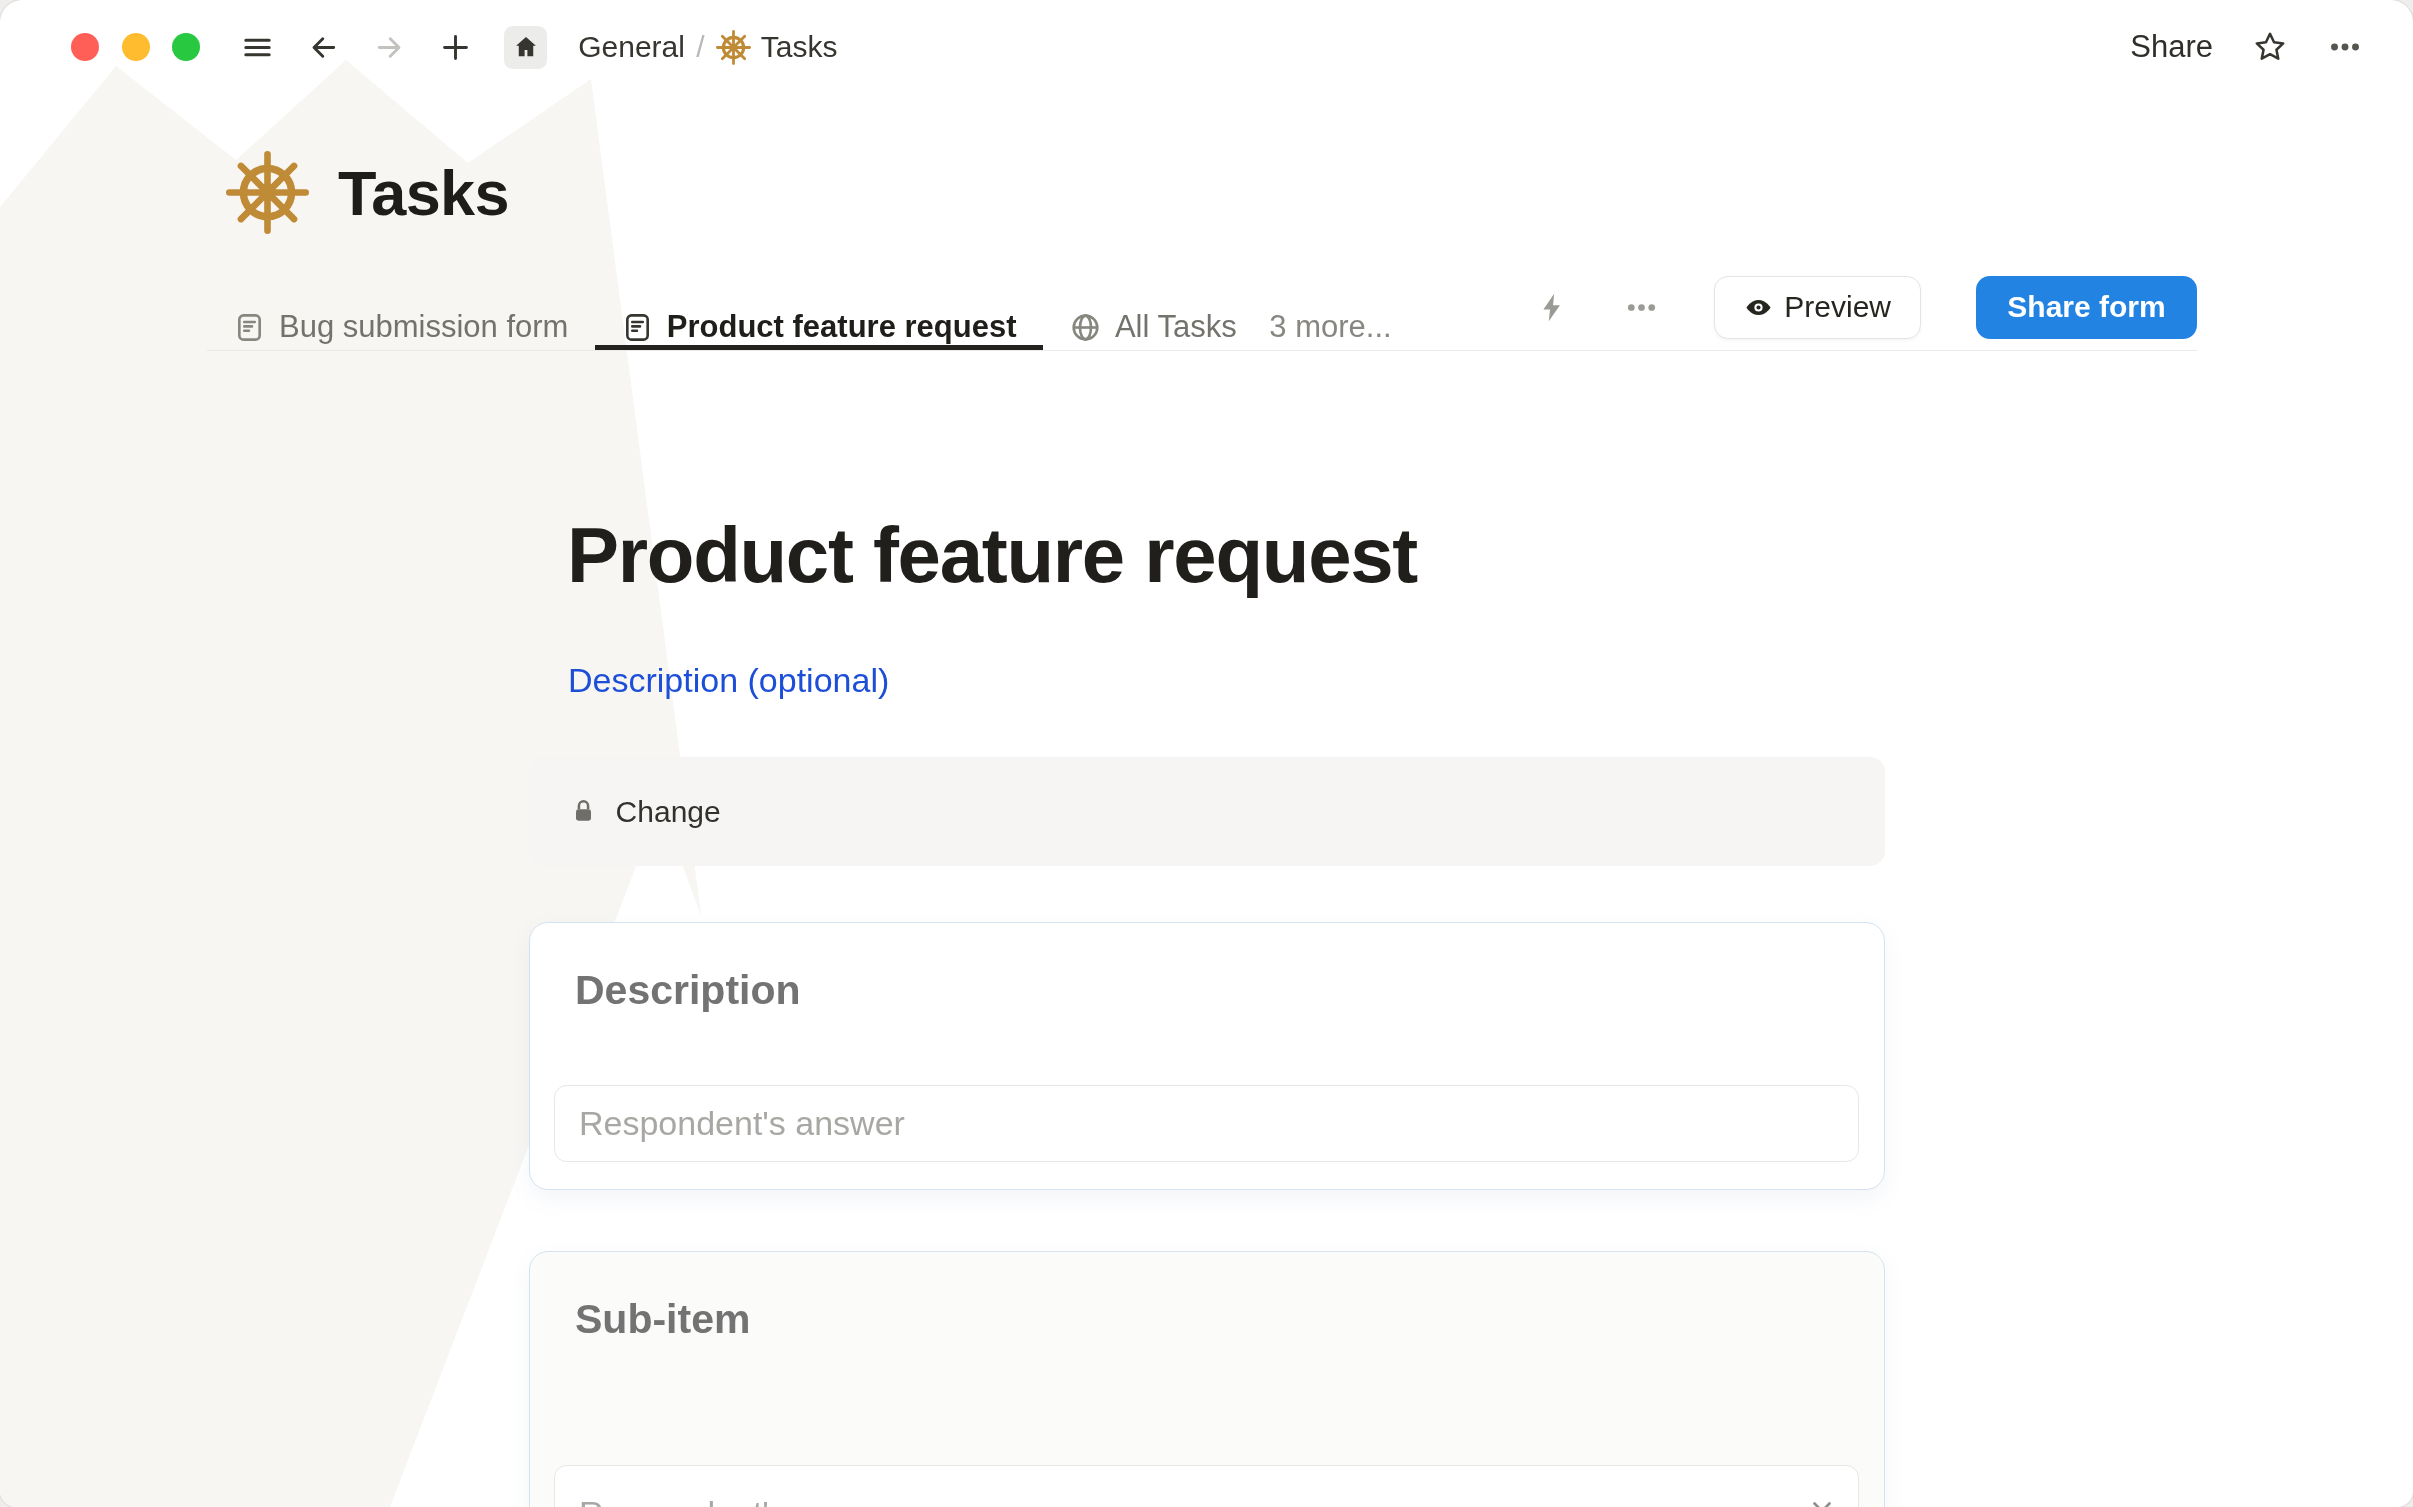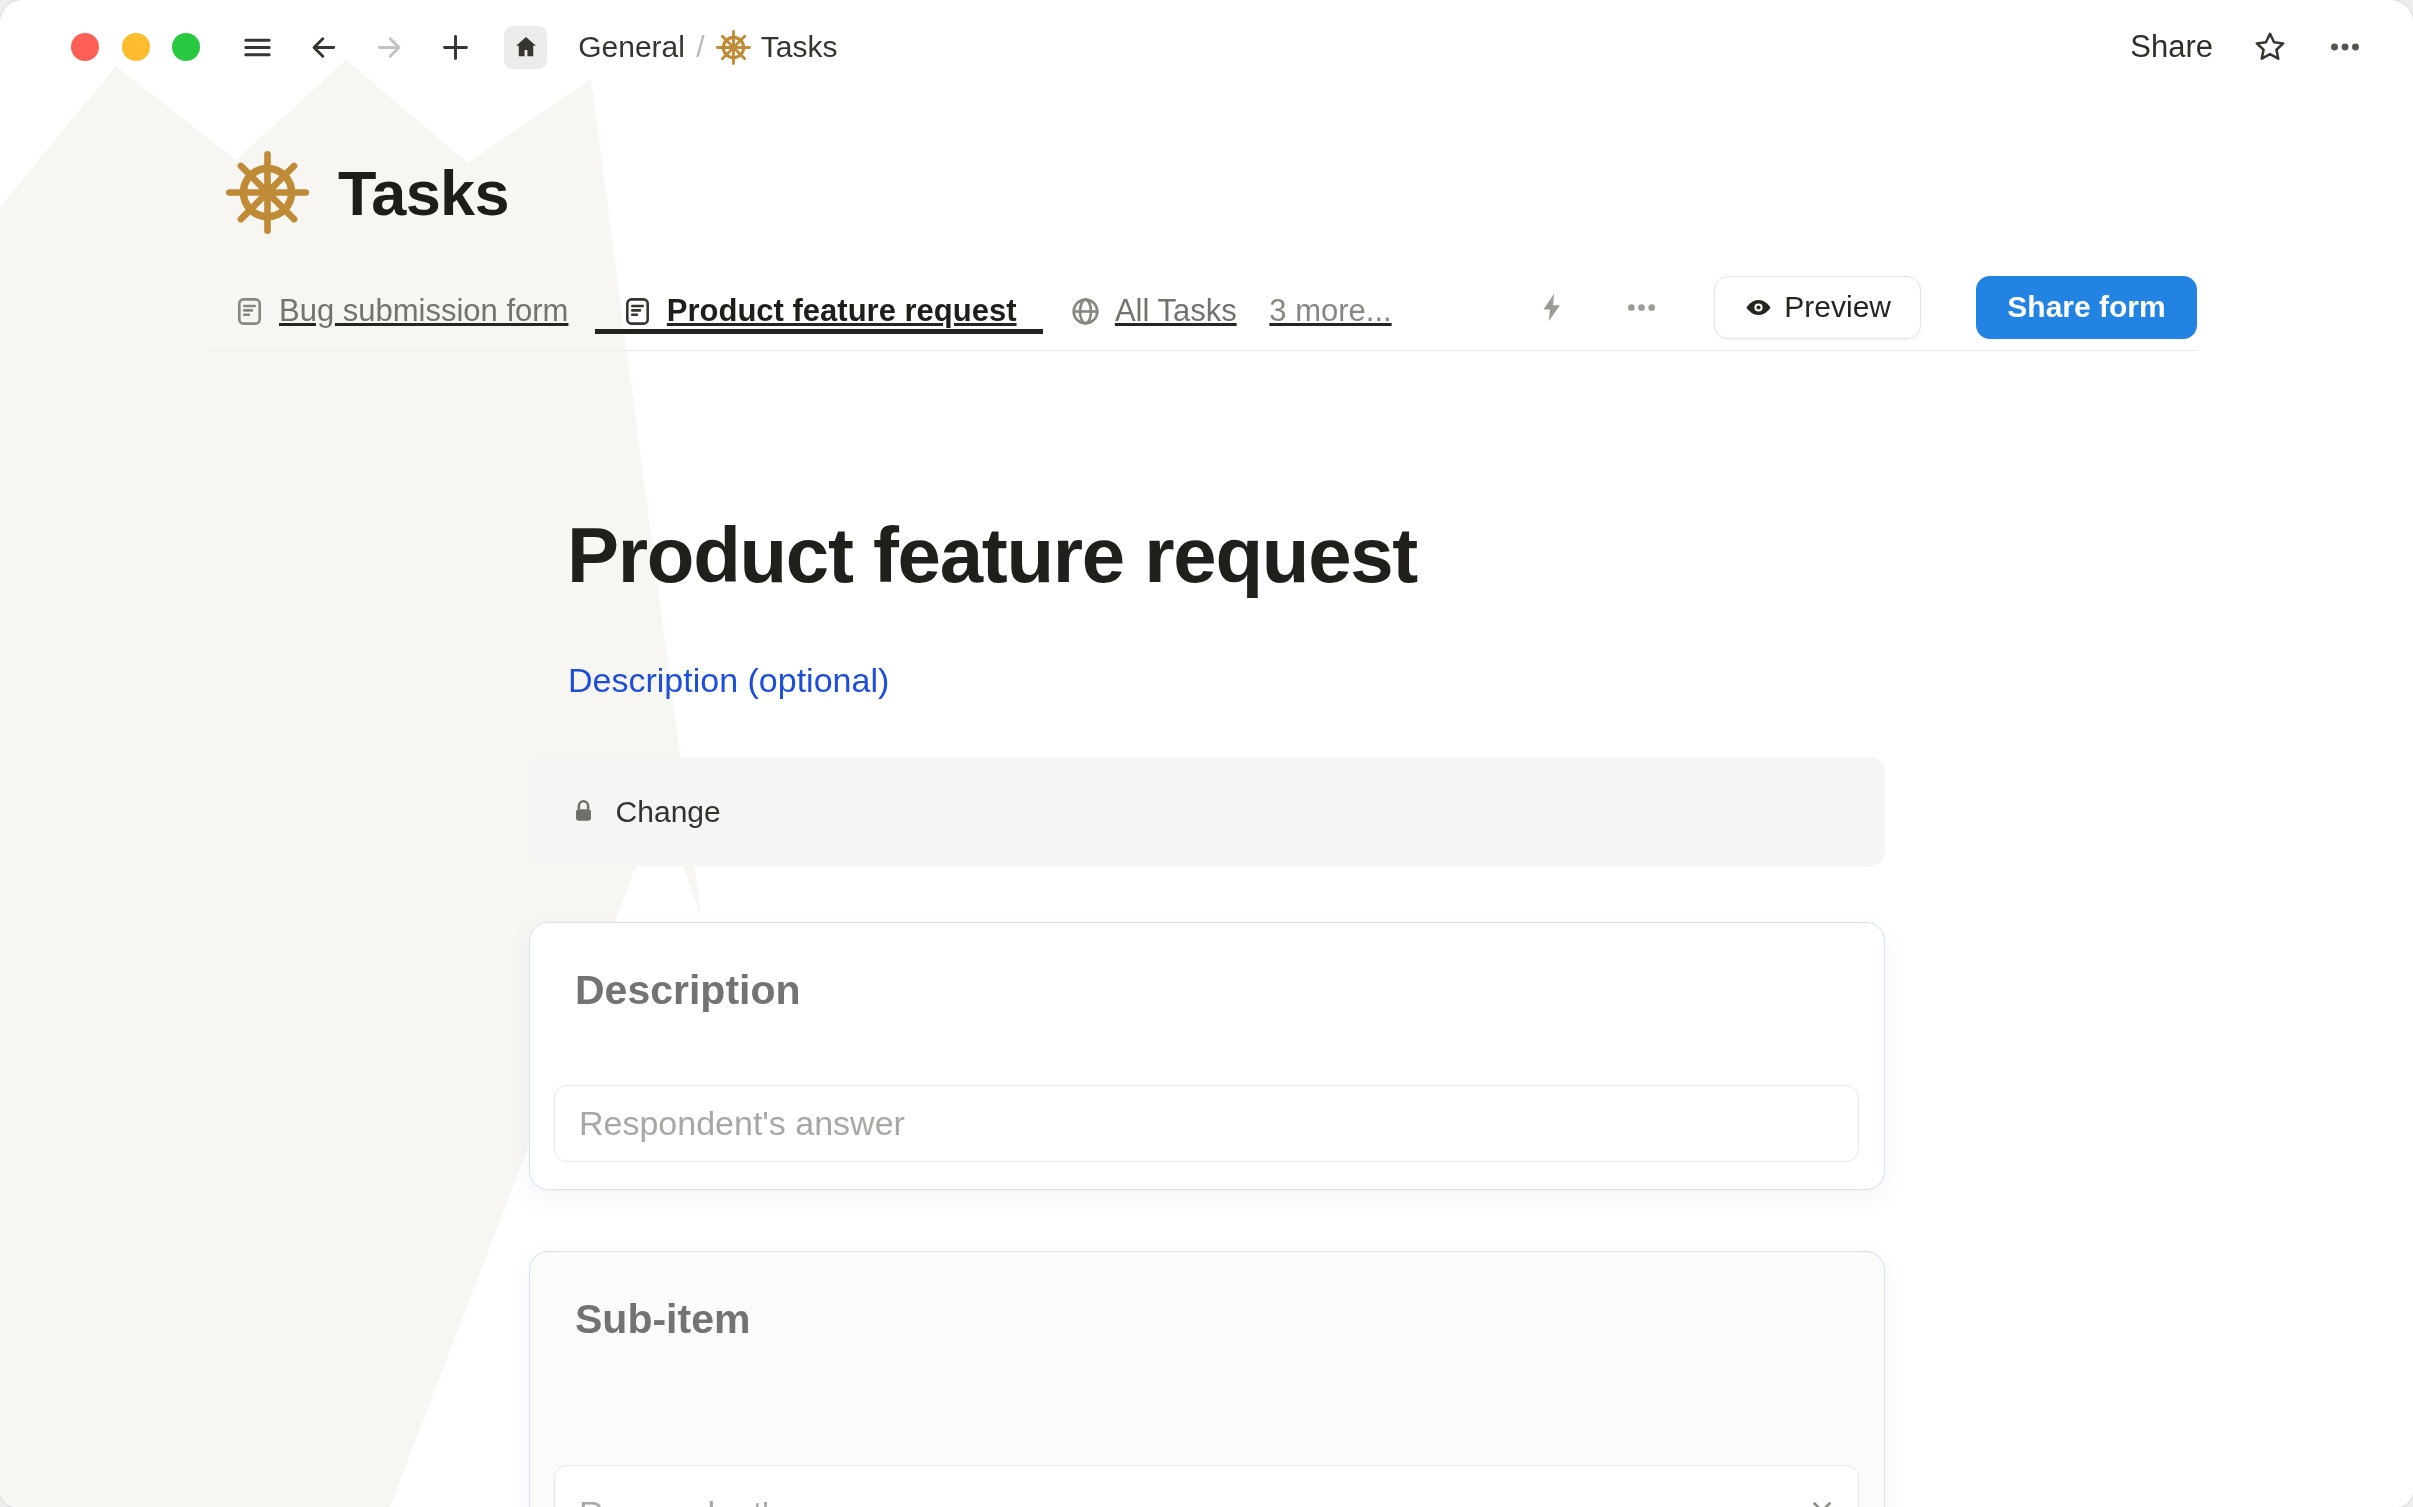--- a/index.html
+++ b/index.html
@@ -61,21 +61,21 @@
   .page-header{position:absolute;top:151px;left:226px;display:flex;align-items:center;gap:29px;z-index:4;}
   .wheel-lg{width:83px;height:83px;}
   .page-title{font-size:63px;font-weight:700;color:#1e1d19;letter-spacing:-0.6px;}
 
   
   .tabsbar{
     position:absolute;top:277px;left:207px;right:216px;height:74px;
     display:flex;align-items:center;justify-content:space-between;
     border-bottom:1.3px solid #ebeae8;box-sizing:border-box;z-index:4;
   }
-  .tabs{display:flex;align-items:center;height:100%;text-decoration:underline;}
+  .tabs{display:flex;align-items:flex-end;height:100%;}
   .tab{
     display:flex;align-items:center;gap:12.6px;
     padding:0 26.4px;font-size:31px;color:#73726c;cursor:pointer;
     border-bottom:5px solid transparent;box-sizing:border-box;
   }
   .tab .t-icon{width:33px;height:33px;color:#87867f;}
   .tab.active{color:#1f1e1a;font-weight:700;border-bottom-color:#23221e;}
   .tab.active .t-icon{color:#37352f;}
   .tab.more{padding-left:6.3px;color:#878680;}
   .tab-actions{display:flex;align-items:center;gap:55px;padding-bottom:13px;}

